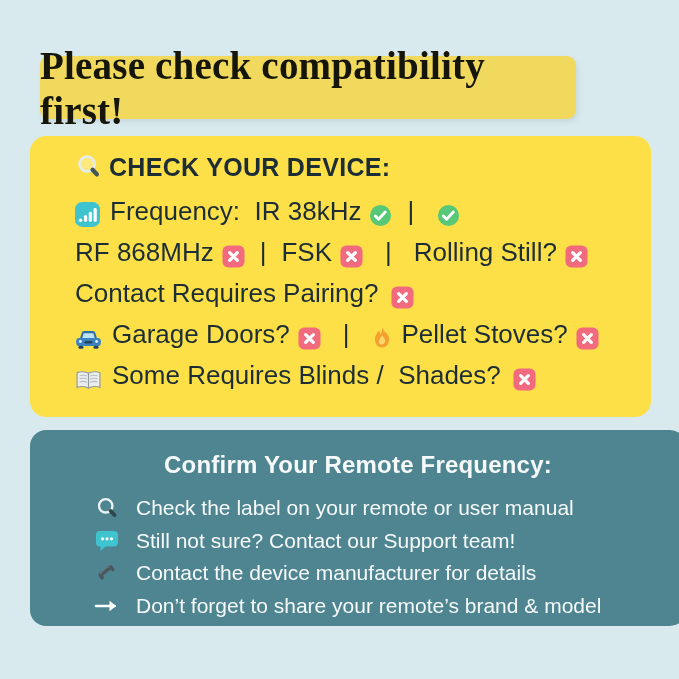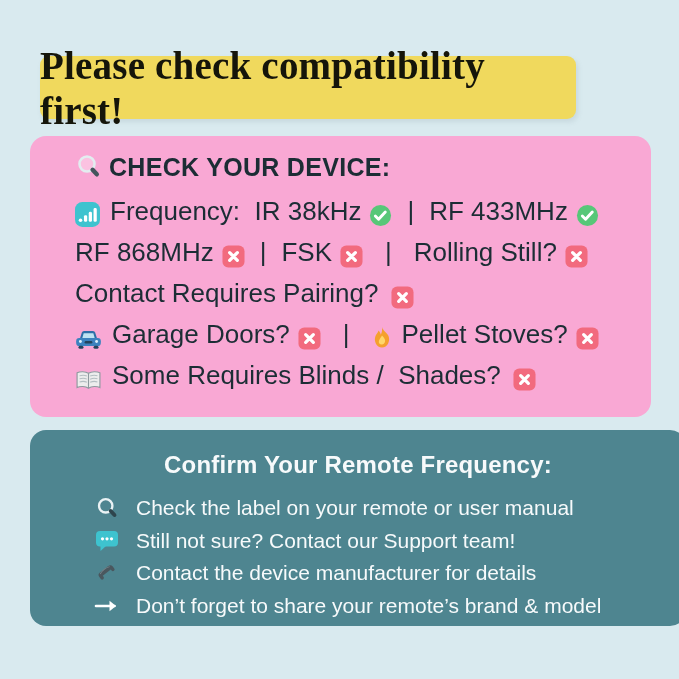--- a/index.html
+++ b/index.html
@@ -14,21 +14,21 @@
     display:flex;align-items:center;justify-content:center;
     box-shadow:2px 3px 5px rgba(120,140,150,0.18);
   }
   .banner span{
     font-family:"Liberation Serif","DejaVu Serif",serif;
     font-weight:800;font-size:39px;color:#15150a;letter-spacing:0.2px;
   }
   
   .panel1{
     position:absolute;left:30px;top:136px;width:621px;height:281px;
-    background:#f9a8d4;border-radius:16px;
+    background:#fde047;border-radius:16px;
     color:#1C2D35;
     padding:12px 0 0 45px;box-sizing:border-box;
   }
   .p1-header{display:flex;align-items:center;height:38px;}
   .p1-header .ticon{margin-right:6px;}
   .p1-header span{font-size:25px;font-weight:700;letter-spacing:0.3px;white-space:pre;}
   .row{display:flex;align-items:flex-end;height:41px;font-size:26px;}
   .row .txt{white-space:pre;}
   .icon{flex:0 0 auto;display:inline-flex;align-items:center;}
   .lead{margin-right:10px;}
@@ -80,21 +80,20 @@
         </svg>
       </span>
       <span class="txt">Frequency:  IR 38kHz</span>
       <span class="icon mark">
         <svg width="23" height="23" viewBox="0 0 24 24">
           <circle cx="12" cy="12" r="11" fill="#57C778"></circle>
           <path d="M6.6 12.6l3.4 3.4 7-7.6" stroke="#fff" stroke-width="3" fill="none" stroke-linecap="round" stroke-linejoin="round"></path>
         </svg>
       </span>
       <span class="sep">|</span>
-      <span class="txt">RF 433MHz</span>
       <span class="icon mark">
         <svg width="23" height="23" viewBox="0 0 24 24">
           <circle cx="12" cy="12" r="11" fill="#57C778"></circle>
           <path d="M6.6 12.6l3.4 3.4 7-7.6" stroke="#fff" stroke-width="3" fill="none" stroke-linecap="round" stroke-linejoin="round"></path>
         </svg>
       </span>
     </div>
 
     <div class="row">
       <span class="txt">RF 868MHz</span>

